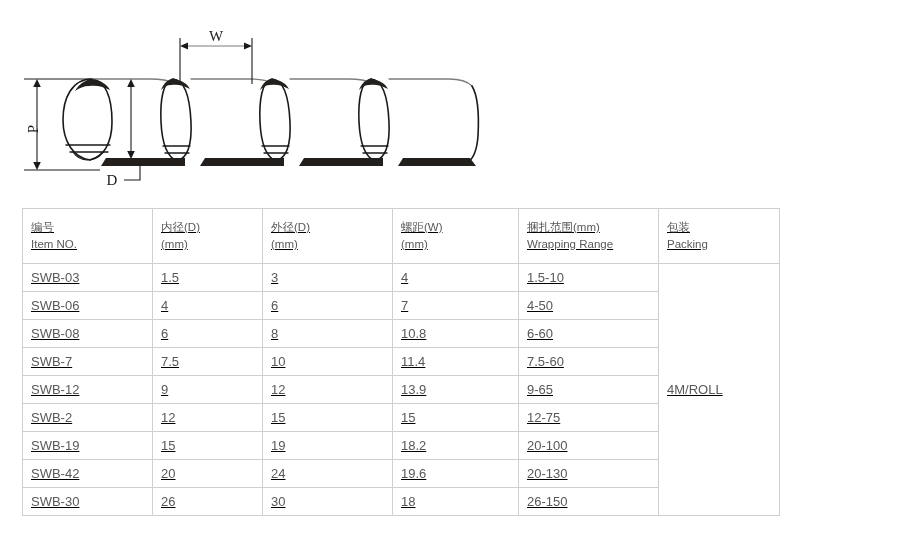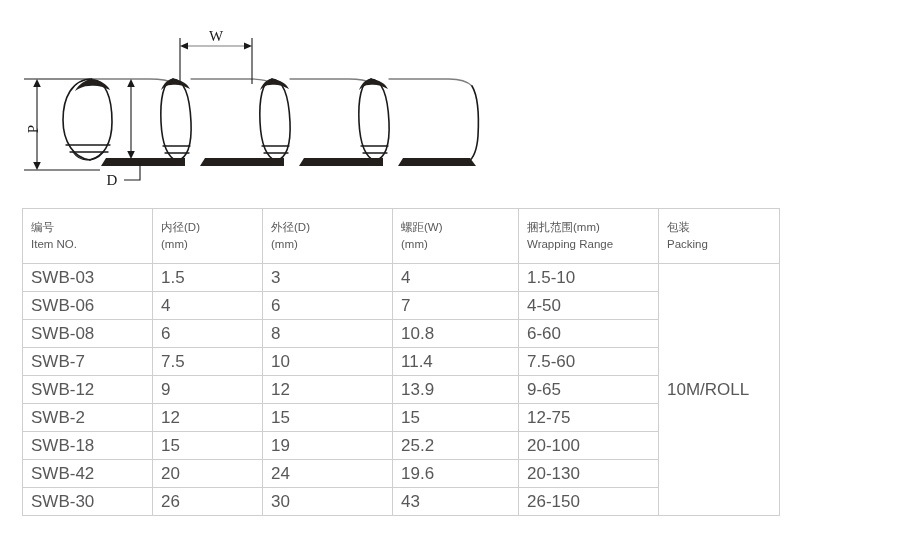--- a/index.html
+++ b/index.html
@@ -40,29 +40,30 @@
   #spec-table-wrap {
     position: absolute;
     left: 22px;
     top: 208px;
     width: 757px;
   }
   table.spec {
     border-collapse: collapse;
     width: 757px;
     table-layout: fixed;
+    text-decoration: underline;
   }
   table.spec th,
   table.spec td {
     border: 1px solid #cfcfcf;
     text-align: left;
     vertical-align: middle;
     color: #58585a;
     font-weight: normal;
-    font-size: 17px;
+    font-size: 13px;
     padding: 0 0 0 8px;
     line-height: 15px;
   }
   table.spec th {
     height: 54px;
     vertical-align: middle;
     font-size: 11.5px;
   }
   table.spec td {
     height: 27px;
@@ -211,21 +212,21 @@
         </th>
       </tr>
     </thead>
     <tbody>
       <tr>
         <td>SWB-03</td>
         <td>1.5</td>
         <td>3</td>
         <td>4</td>
         <td>1.5-10</td>
-        <td class="packing-cell" rowspan="9">10M/ROLL</td>
+        <td class="packing-cell" rowspan="9">4M/ROLL</td>
       </tr>
       <tr>
         <td>SWB-06</td>
         <td>4</td>
         <td>6</td>
         <td>7</td>
         <td>4-50</td>
       </tr>
       <tr>
         <td>SWB-08</td>
@@ -249,35 +250,35 @@
         <td>9-65</td>
       </tr>
       <tr>
         <td>SWB-2</td>
         <td>12</td>
         <td>15</td>
         <td>15</td>
         <td>12-75</td>
       </tr>
       <tr>
-        <td>SWB-18</td>
+        <td>SWB-19</td>
         <td>15</td>
         <td>19</td>
-        <td>25.2</td>
+        <td>18.2</td>
         <td>20-100</td>
       </tr>
       <tr>
         <td>SWB-42</td>
         <td>20</td>
         <td>24</td>
         <td>19.6</td>
         <td>20-130</td>
       </tr>
       <tr>
         <td>SWB-30</td>
         <td>26</td>
         <td>30</td>
-        <td>43</td>
+        <td>18</td>
         <td>26-150</td>
       </tr>
     </tbody>
   </table>
 </div>
 
 </body></html>

